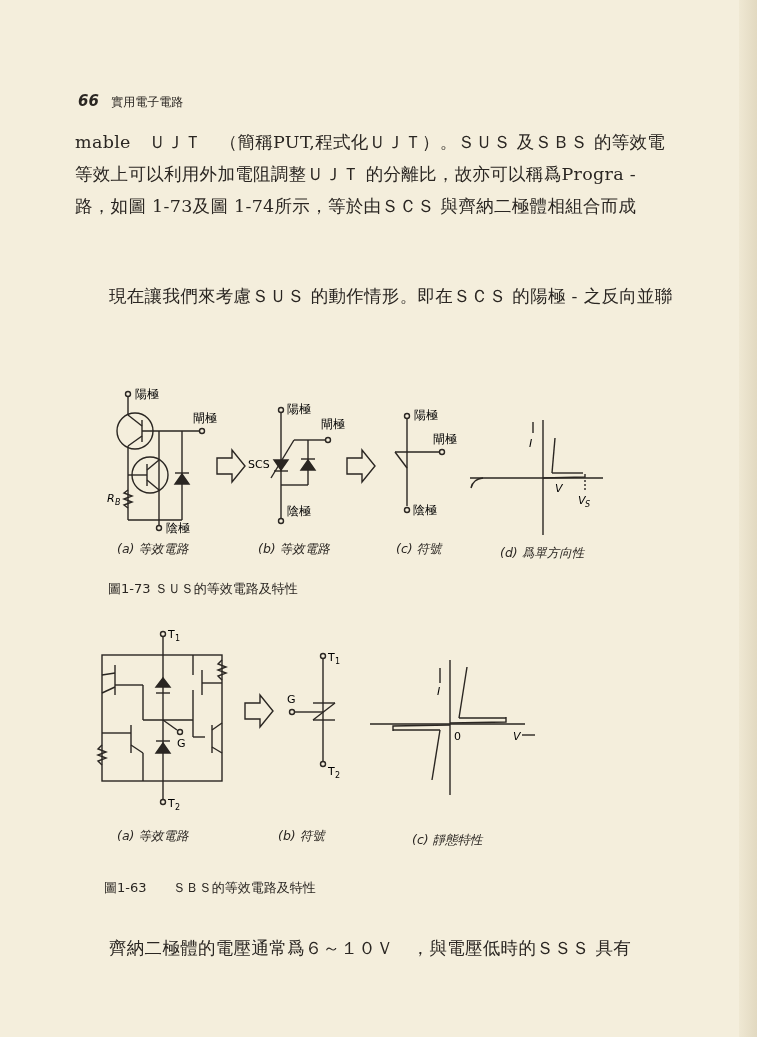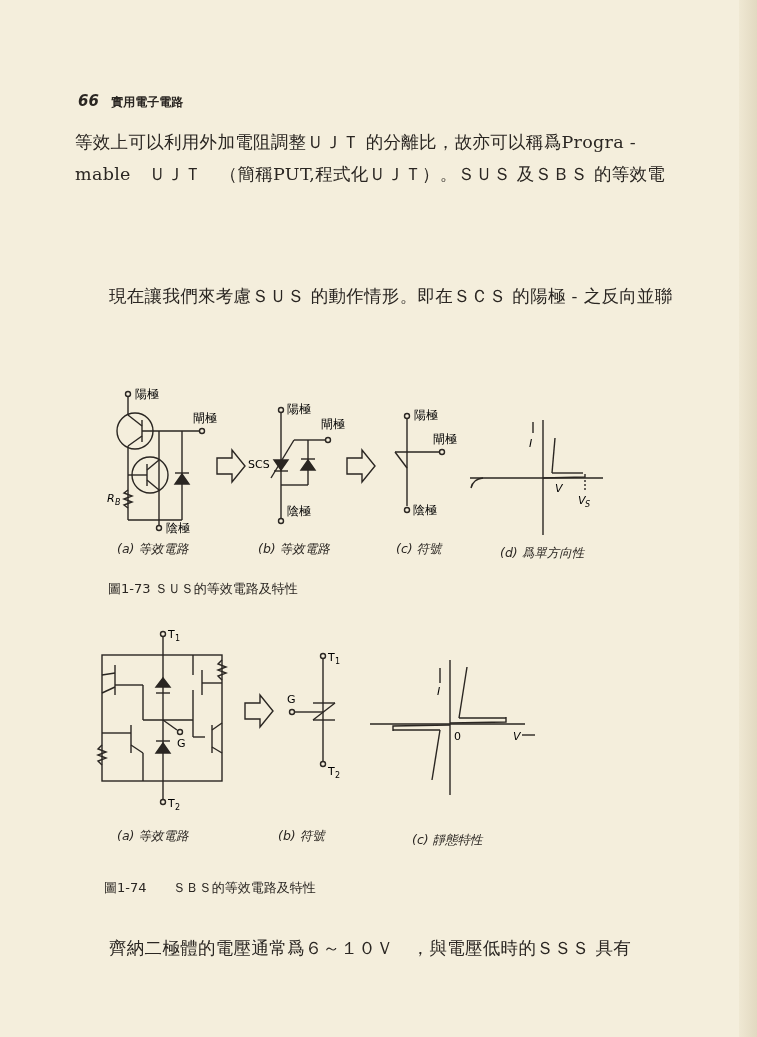--- a/index.html
+++ b/index.html
@@ -8,42 +8,43 @@
     background: #f4eedc;
     font-family: "DejaVu Serif", serif;
     color: #2a2622;
   }
   .page-edge {
     position: absolute; right: 0; top: 0; width: 18px; height: 1037px;
     background: linear-gradient(to right, #efe8d3, #e2d9c1);
   }
   .header { position: absolute; left: 78px; top: 92px; font-size: 14px; }
   .header .num { font-family: "DejaVu Sans", sans-serif; font-weight: bold; font-style: italic; font-size: 15px; margin-right: 8px; }
-  .header .title { font-family: "DejaVu Sans", sans-serif; font-size: 12px; font-weight: bold; }
+  .header .title { font-family: "DejaVu Sans", sans-serif; font-size: 12px; }
   .para { position: absolute; left: 75px; width: 566px; font-size: 17.5px; line-height: 32px; letter-spacing: 0.3px; }
   .para p { margin: 0; white-space: nowrap; }
   .indent { padding-left: 34px; }
   .fig { position: absolute; }
   .caption { position: absolute; font-size: 13px; font-family: "DejaVu Sans", sans-serif; }
   .sub { position: absolute; font-size: 12.5px; font-family: "DejaVu Sans", sans-serif; white-space: nowrap; font-style: italic; }
   svg text { font-family: "DejaVu Sans", sans-serif; }
 </style>
 </head>
 <body>
 
 <div class="page-edge"></div>
 
 <div class="header">
   <span class="num">66</span>
   <span class="title">實用電子電路</span>
 </div>
 
 <div class="para" style="top:126px;">
+  <p>mable　ＵＪＴ　（簡稱PUT,程式化ＵＪＴ）。ＳＵＳ 及ＳＢＳ 的等效電</p>
   <p>等效上可以利用外加電阻調整ＵＪＴ 的分離比，故亦可以稱爲Progra -</p>
-  <p>mable　ＵＪＴ　（簡稱PUT,程式化ＵＪＴ）。ＳＵＳ 及ＳＢＳ 的等效電</p>
+  <p>路，如圖 1-73及圖 1-74所示，等於由ＳＣＳ 與齊納二極體相組合而成</p>
 </div>
 
 <div class="para" style="top:280px;">
   <p class="indent">現在讓我們來考慮ＳＵＳ 的動作情形。即在ＳＣＳ 的陽極 - 之反向並聯</p>
 </div>
 
 <svg class="fig" style="left:95px;top:380px;" width="560" height="170" viewBox="0 0 560 170">
   <g stroke="#2a2622" stroke-width="1.4" fill="none">
 
     <circle cx="33" cy="14" r="2.5"></circle>
@@ -197,19 +198,19 @@
   <text x="342" y="70" font-size="11" font-style="italic">I</text>
   <text x="359" y="115" font-size="11">0</text>
   <text x="418" y="115" font-size="11" font-style="italic">V</text>
 </svg>
 
 <span class="sub" style="left:117px;top:828px;">(a) 等效電路</span>
 <span class="sub" style="left:278px;top:828px;">(b) 符號</span>
 <span class="sub" style="left:412px;top:832px;">(c) 靜態特性</span>
 
 <div class="caption" style="left:104px;top:879px;">
-  <span>圖1-74</span>
+  <span>圖1-63</span>
   <span style="margin-left:22px;">ＳＢＳ的等效電路及特性</span>
 </div>
 
 <div class="para" style="top:932px;">
   <p class="indent">齊納二極體的電壓通常爲６～１０Ｖ　，與電壓低時的ＳＳＳ 具有</p>
 </div>
 
 </body></html>

